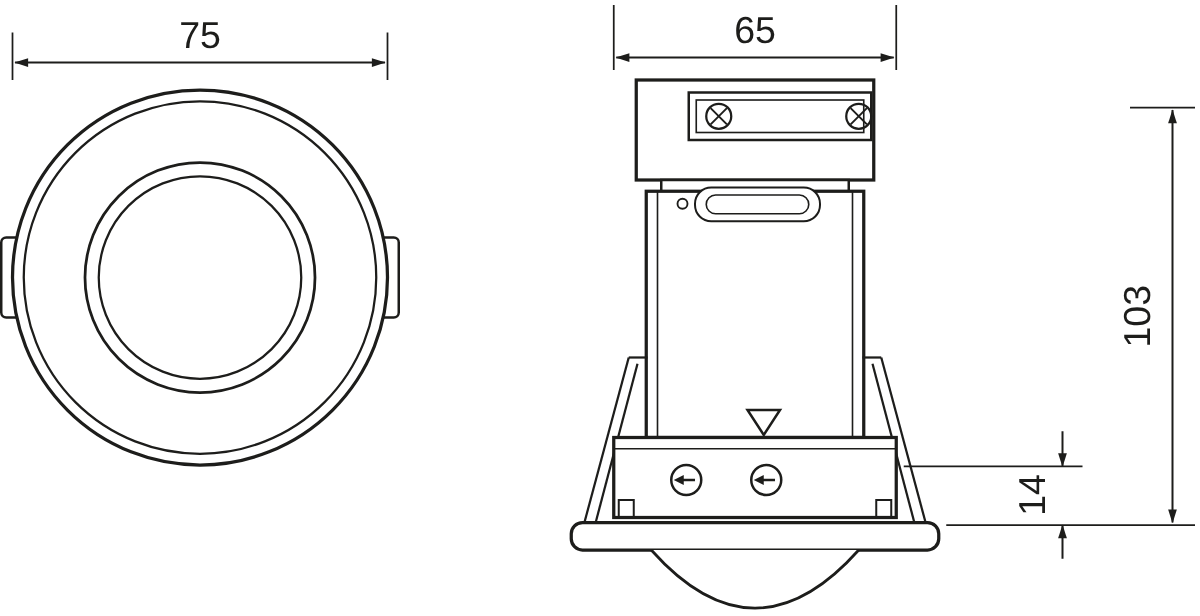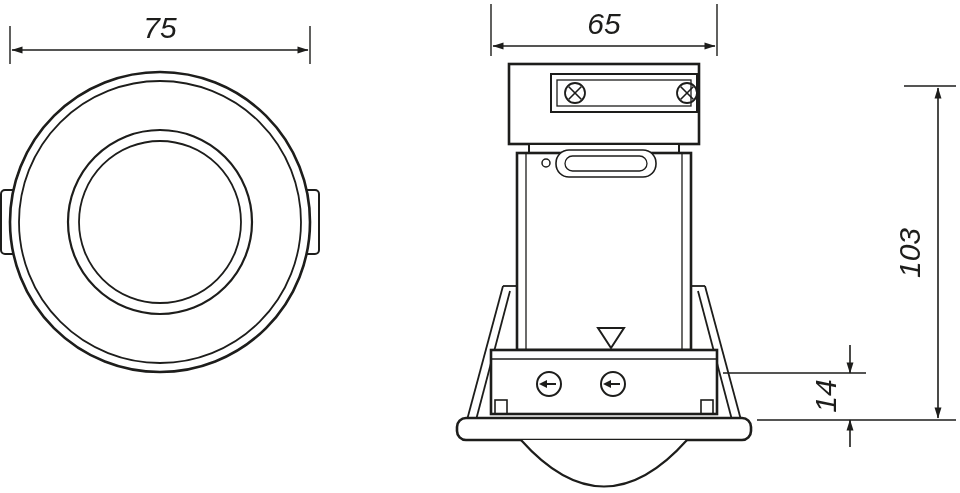--- a/index.html
+++ b/index.html
@@ -2,21 +2,20 @@
 <html><head>
 <meta charset="utf-8">
 <style>
   html,body{margin:0;padding:0;background:#ffffff;}
   .canvas{
     position:relative;
     width:960px;height:493px;
     background:#ffffff;
     overflow:hidden;
     font-family:"Liberation Sans", sans-serif;
-    font-style:italic;
   }
   svg{display:block;}
   .dim-text{
     font-family:"Liberation Sans", sans-serif;
     font-size:30px;
     fill:#1d1d1b;
   }
   .part{stroke:#1d1d1b;fill:#ffffff;}
   .part-line{stroke:#1d1d1b;fill:none;}
   .detail{stroke:#1d1d1b;fill:none;}

